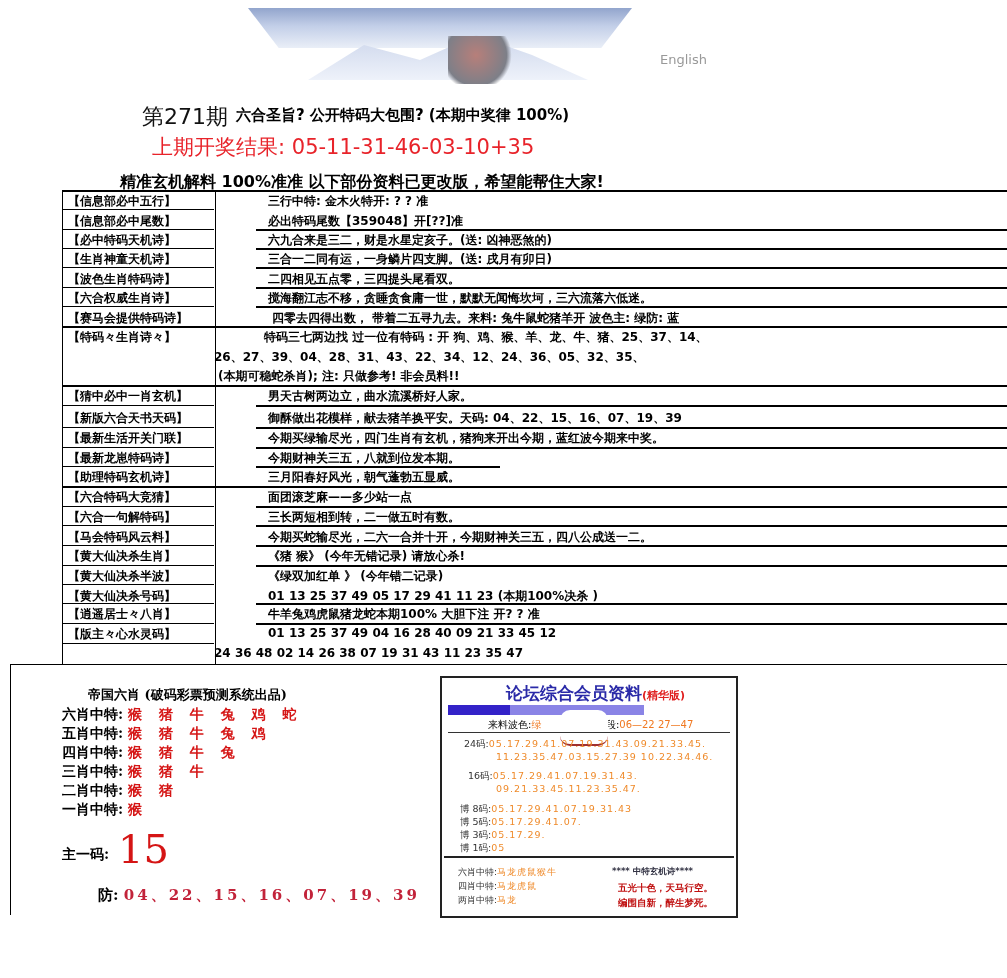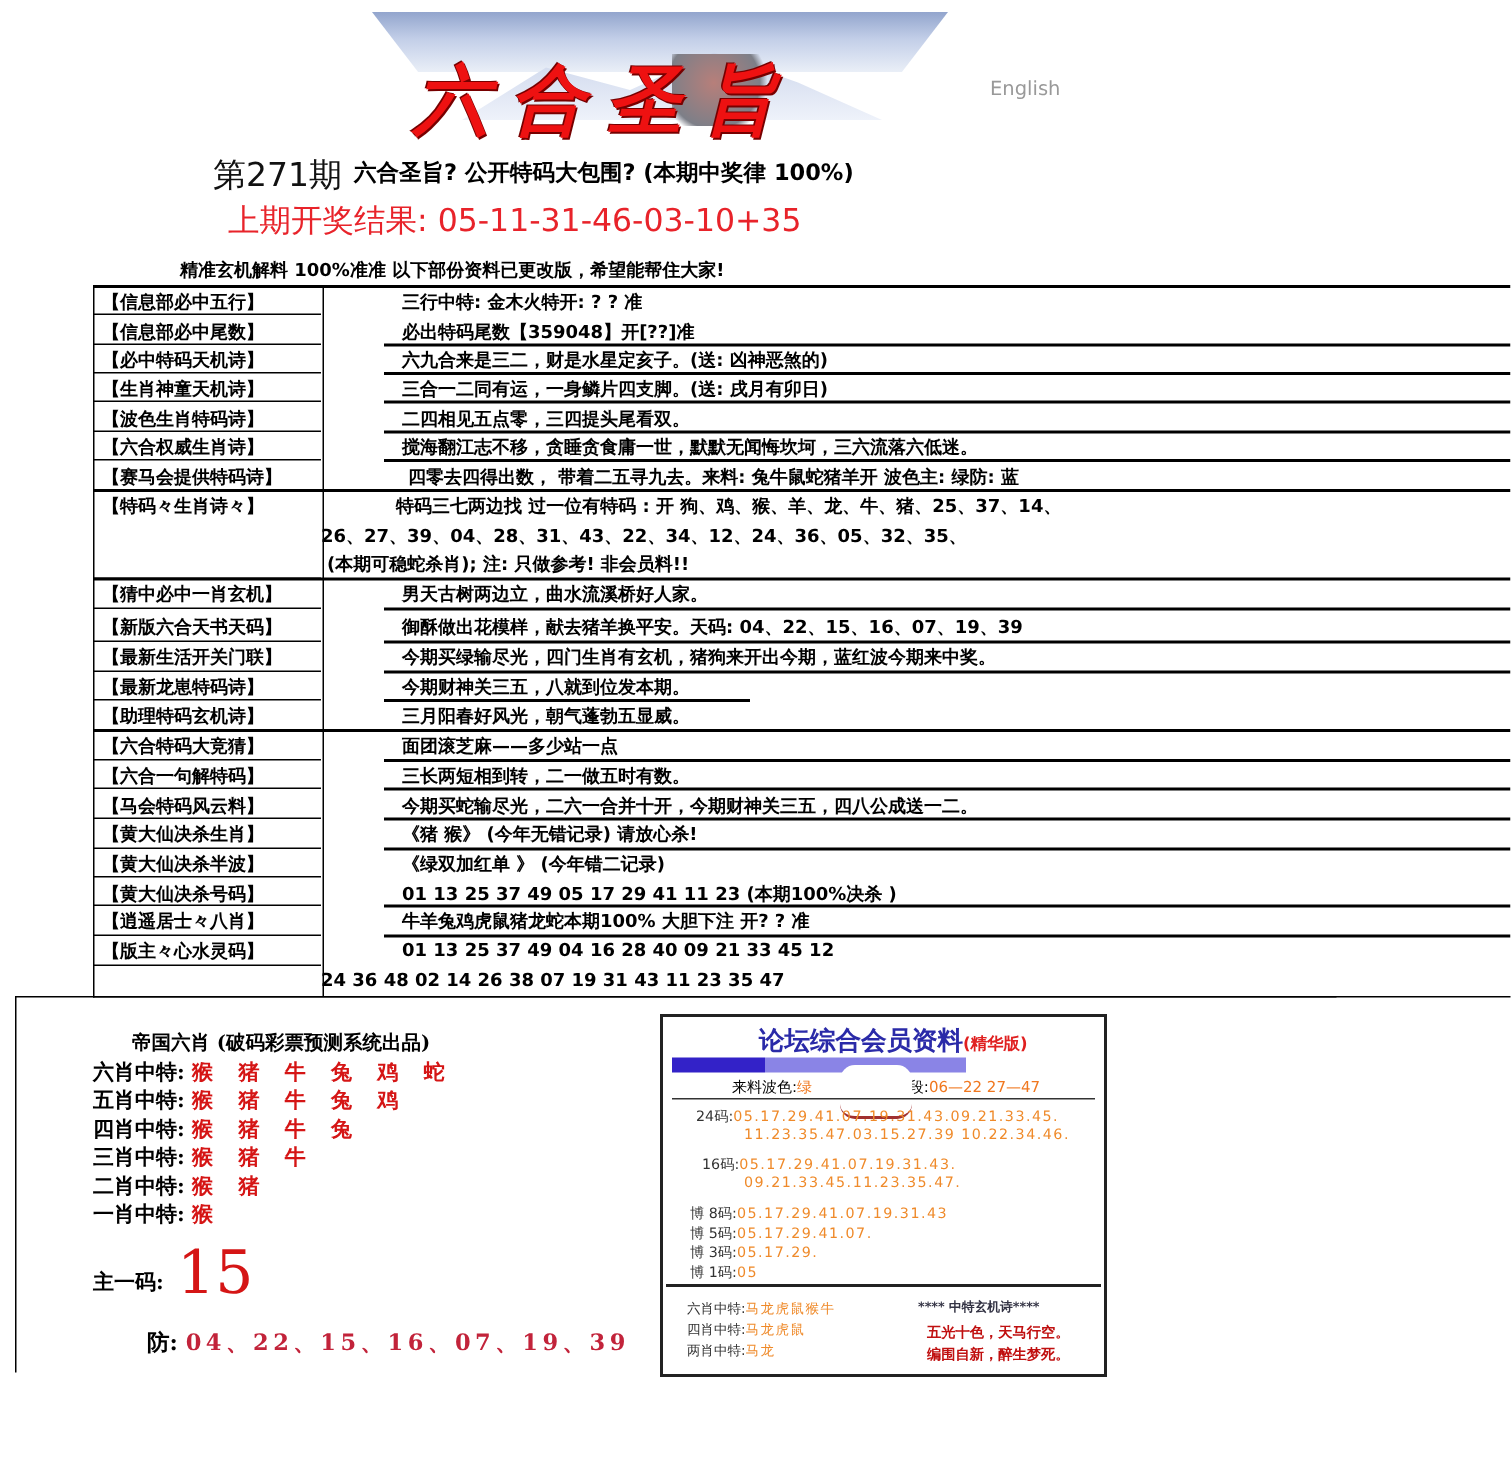--- a/index.html
+++ b/index.html
@@ -15,21 +15,21 @@
      background:linear-gradient(180deg,#c9d3ea,#eef2fa); clip-path:polygon(0 100%,20% 30%,40% 60%,60% 10%,80% 50%,100% 100%); }
   #banner .horse { position:absolute; left:200px; top:28px; width:70px; height:48px;
      background:radial-gradient(circle at 40% 40%,#b77f7a,#7d7f88 60%,transparent 70%); }
   #banner .title { position:absolute; left:28px; top:26px; font-size:50px; font-weight:bold;
      color:#ee1111; letter-spacing:14px; font-style:italic; font-family:"DejaVu Serif", serif;
      text-shadow:1px 1px 0 #700, -1px -1px 0 #700; white-space:nowrap; }
   #english { left:660px; top:52px; font-size:13px; color:#999; }
   #issue { left:142px; top:102px; font-size:22px; color:#111; white-space:nowrap; }
   #issue-sub { left:236px; top:106px; font-size:15px; font-weight:bold; white-space:nowrap; }
   #last-result { left:152px; top:133px; font-size:21px; color:#e8232a; white-space:nowrap; }
-  #intro { left:120px; top:172px; font-size:12px; font-weight:bold; white-space:nowrap; }
+  #intro { left:120px; top:172px; font-size:16px; font-weight:bold; white-space:nowrap; }
   
   #tbl { left:62px; top:190px; width:945px; height:474px; border-left:1px solid #000; border-bottom:1px solid #000; }
   #tbl .vline { position:absolute; left:152px; top:0; width:1px; height:474px; background:#000; }
   .row { position:absolute; left:0; font-size:12px; font-weight:bold; white-space:nowrap; }
   .row .lbl { position:absolute; left:6px; }
   .row .val { position:absolute; }
   .hl { position:absolute; height:2px; background:#000; }
   
   #panel { left:10px; top:664px; width:880px; height:250px; border-top:1px solid #000; border-left:1px solid #000; }
   #six-title { left:88px; top:686px; font-size:13px; font-weight:bold; white-space:nowrap; font-family:"DejaVu Serif",serif;text-align:center; }
@@ -54,21 +54,20 @@
   .fl .o { color:#ef8a2a; letter-spacing:1px; }
   .fr { position:absolute; font-size:9.5px; font-weight:bold; white-space:nowrap; color:#c01010; }
 </style>
 </head>
 <body>
 
 <div id="banner" class="abs">
   <div class="sky"></div>
   <div class="mtn"></div>
   <div class="horse"></div>
-  <div class="title">六合圣旨</div>
 </div>
 <div id="english" class="abs">English</div>
 
 <div id="issue" class="abs">第271期</div>
 <div id="issue-sub" class="abs">六合圣旨? 公开特码大包围? (本期中奖律 100%)</div>
 <div id="last-result" class="abs">
   <span>上期开奖结果:</span>
   <span>05-11-31-46-03-10+35</span>
 </div>
 <div id="intro" class="abs">精准玄机解料 100%准准     以下部份资料已更改版，希望能帮住大家!</div>

